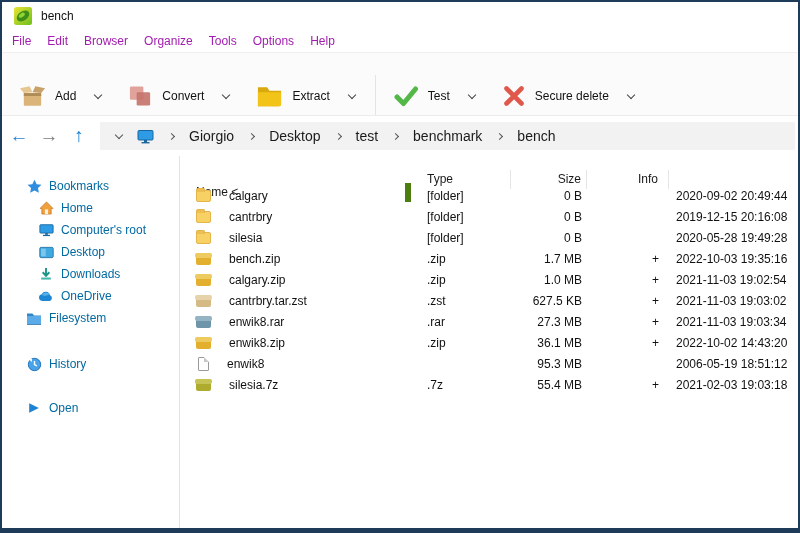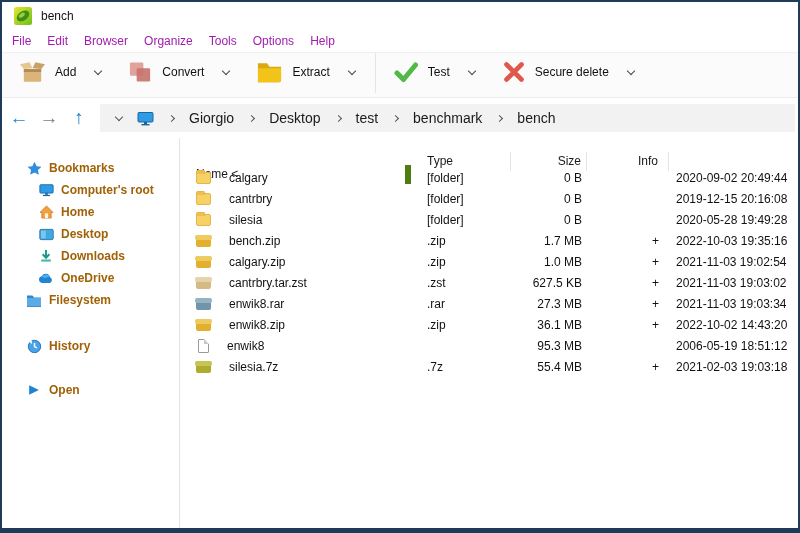--- a/index.html
+++ b/index.html
@@ -10,21 +10,21 @@
   
   .titlebar { height:28px; display:flex; align-items:center; padding-left:12px; gap:9px; background:#fff; }
   .titlebar .app-ico { width:18px; height:18px; }
   .titlebar .title { font-size:12px; color:#111; }
 
   
   .menubar { height:22px; display:flex; align-items:center; padding-left:2px; background:#fff; }
   .menu-item { font-size:12px; color:#a21caf; padding:3px 8px; cursor:default; }
 
   
-  .toolbar { height:46px; background:#fbfbfb; border-top:1px solid #f0f0f0; border-bottom:1px solid #ececec; display:flex; align-items:flex-start; padding-left:8px; }
+  .toolbar { height:64px; background:#fbfbfb; border-top:1px solid #f0f0f0; border-bottom:1px solid #ececec; display:flex; align-items:flex-end; padding-left:8px; }
   .tbtn { display:flex; align-items:center; gap:9px; height:38px; padding:0 9px; border-radius:3px; }
   .tbtn .tlabel { font-size:12px; color:#111; white-space:nowrap; }
   .tdrop { width:26px; height:38px; display:flex; align-items:center; justify-content:center; margin-right:8px; }
   .chev { width:6px; height:6px; border-right:1.4px solid #444; border-bottom:1.4px solid #444; transform:rotate(45deg); margin-top:-3px; }
   .tsep { width:1px; height:40px; background:#e4e4e4; margin:0 8px 0 2px; }
 
   
   .navbar { height:40px; display:flex; align-items:center; background:#fff; padding:0 3px 0 0; }
   .nav-arrow { width:30px; height:30px; display:flex; align-items:center; justify-content:center; font-size:19px; }
   .nav-back { color:#1e82d2; margin-left:2px; }
@@ -33,21 +33,21 @@
   .breadcrumb { flex:1; height:28px; background:#f2f2f2; display:flex; align-items:center; padding:0 8px; }
   .bc-chev { width:22px; display:flex; justify-content:center; }
   .bc-chev .chev { border-color:#555; }
   .bc-dev { width:22px; display:flex; justify-content:center; margin:0 4px; }
   .bc-sep { width:5px; height:5px; border-right:1.3px solid #555; border-top:1.3px solid #555; transform:rotate(45deg); margin:0 9px; }
   .bc-item { font-size:14px; color:#1a1a1a; padding:4px 6px; }
 
   
   .main { flex:1; display:flex; min-height:0; }
   .sidebar { width:178px; border-right:1px solid #e3e3e3; padding-top:19px; }
-  .srow { height:22px; display:flex; align-items:center; font-size:12px; color:#a16207;font-weight:bold; }
+  .srow { height:22px; display:flex; align-items:center; font-size:12px; color:#0369a1; }
   .srow .sic { width:16px; height:16px; display:flex; align-items:center; justify-content:center; margin-right:7px; }
   .s-top { padding-left:24px; }
   .s-child { padding-left:36px; }
   .gap-fs { }
   .gap-hi { margin-top:24px; }
   .gap-op { margin-top:22px; }
 
   
   .filelist { flex:1; display:flex; flex-direction:column; }
   .lhead, .frow { display:grid; grid-template-columns:231px 100px 76px 82px 1fr; align-items:center; }
@@ -208,36 +208,36 @@
       <div class="srow s-top">
         <span class="sic">
           <svg width="15" height="15" viewBox="0 0 16 16">
                 <path d="M8 .8l2.3 4.7 5.1.7-3.7 3.5.9 5L8 12.3l-4.6 2.4.9-5L.6 6.2l5.1-.7z" fill="#2f8ee0"></path>
               </svg>
         </span>
         <span>Bookmarks</span>
       </div>
       <div class="srow s-child">
         <span class="sic">
+          <svg width="15" height="14" viewBox="0 0 16 15">
+                <path d="M8 1 1 8h2v6h10V8h2z" fill="#f0a03c" stroke="#c8772a" stroke-width="0.8"></path>
+                <rect x="6.3" y="9" width="3.4" height="5" fill="#fff" opacity="0.85"></rect>
+              </svg>
+        </span>
+        <span>Home</span>
+      </div>
+      <div class="srow s-child">
+        <span class="sic">
           <svg width="15" height="14" viewBox="0 0 17 15">
                 <rect x="1" y="1.5" width="15" height="9.5" rx="1" fill="#2e9be6" stroke="#1a679f"></rect>
                 <rect x="7" y="11" width="3" height="2" fill="#1a679f"></rect>
                 <rect x="4.5" y="13" width="8" height="1.4" fill="#1a679f"></rect>
               </svg>
         </span>
         <span>Computer's root</span>
-      </div>
-      <div class="srow s-child">
-        <span class="sic">
-          <svg width="15" height="14" viewBox="0 0 16 15">
-                <path d="M8 1 1 8h2v6h10V8h2z" fill="#f0a03c" stroke="#c8772a" stroke-width="0.8"></path>
-                <rect x="6.3" y="9" width="3.4" height="5" fill="#fff" opacity="0.85"></rect>
-              </svg>
-        </span>
-        <span>Home</span>
       </div>
       <div class="srow s-child">
         <span class="sic">
           <svg width="15" height="13" viewBox="0 0 16 13">
                 <rect x="0.8" y="1" width="14.4" height="11" rx="1.5" fill="#3fa9e0" stroke="#1a679f" stroke-width="0.8"></rect>
                 <rect x="2.2" y="2.4" width="5" height="8.2" fill="#7cc6ec"></rect>
               </svg>
         </span>
         <span>Desktop</span>
       </div>

